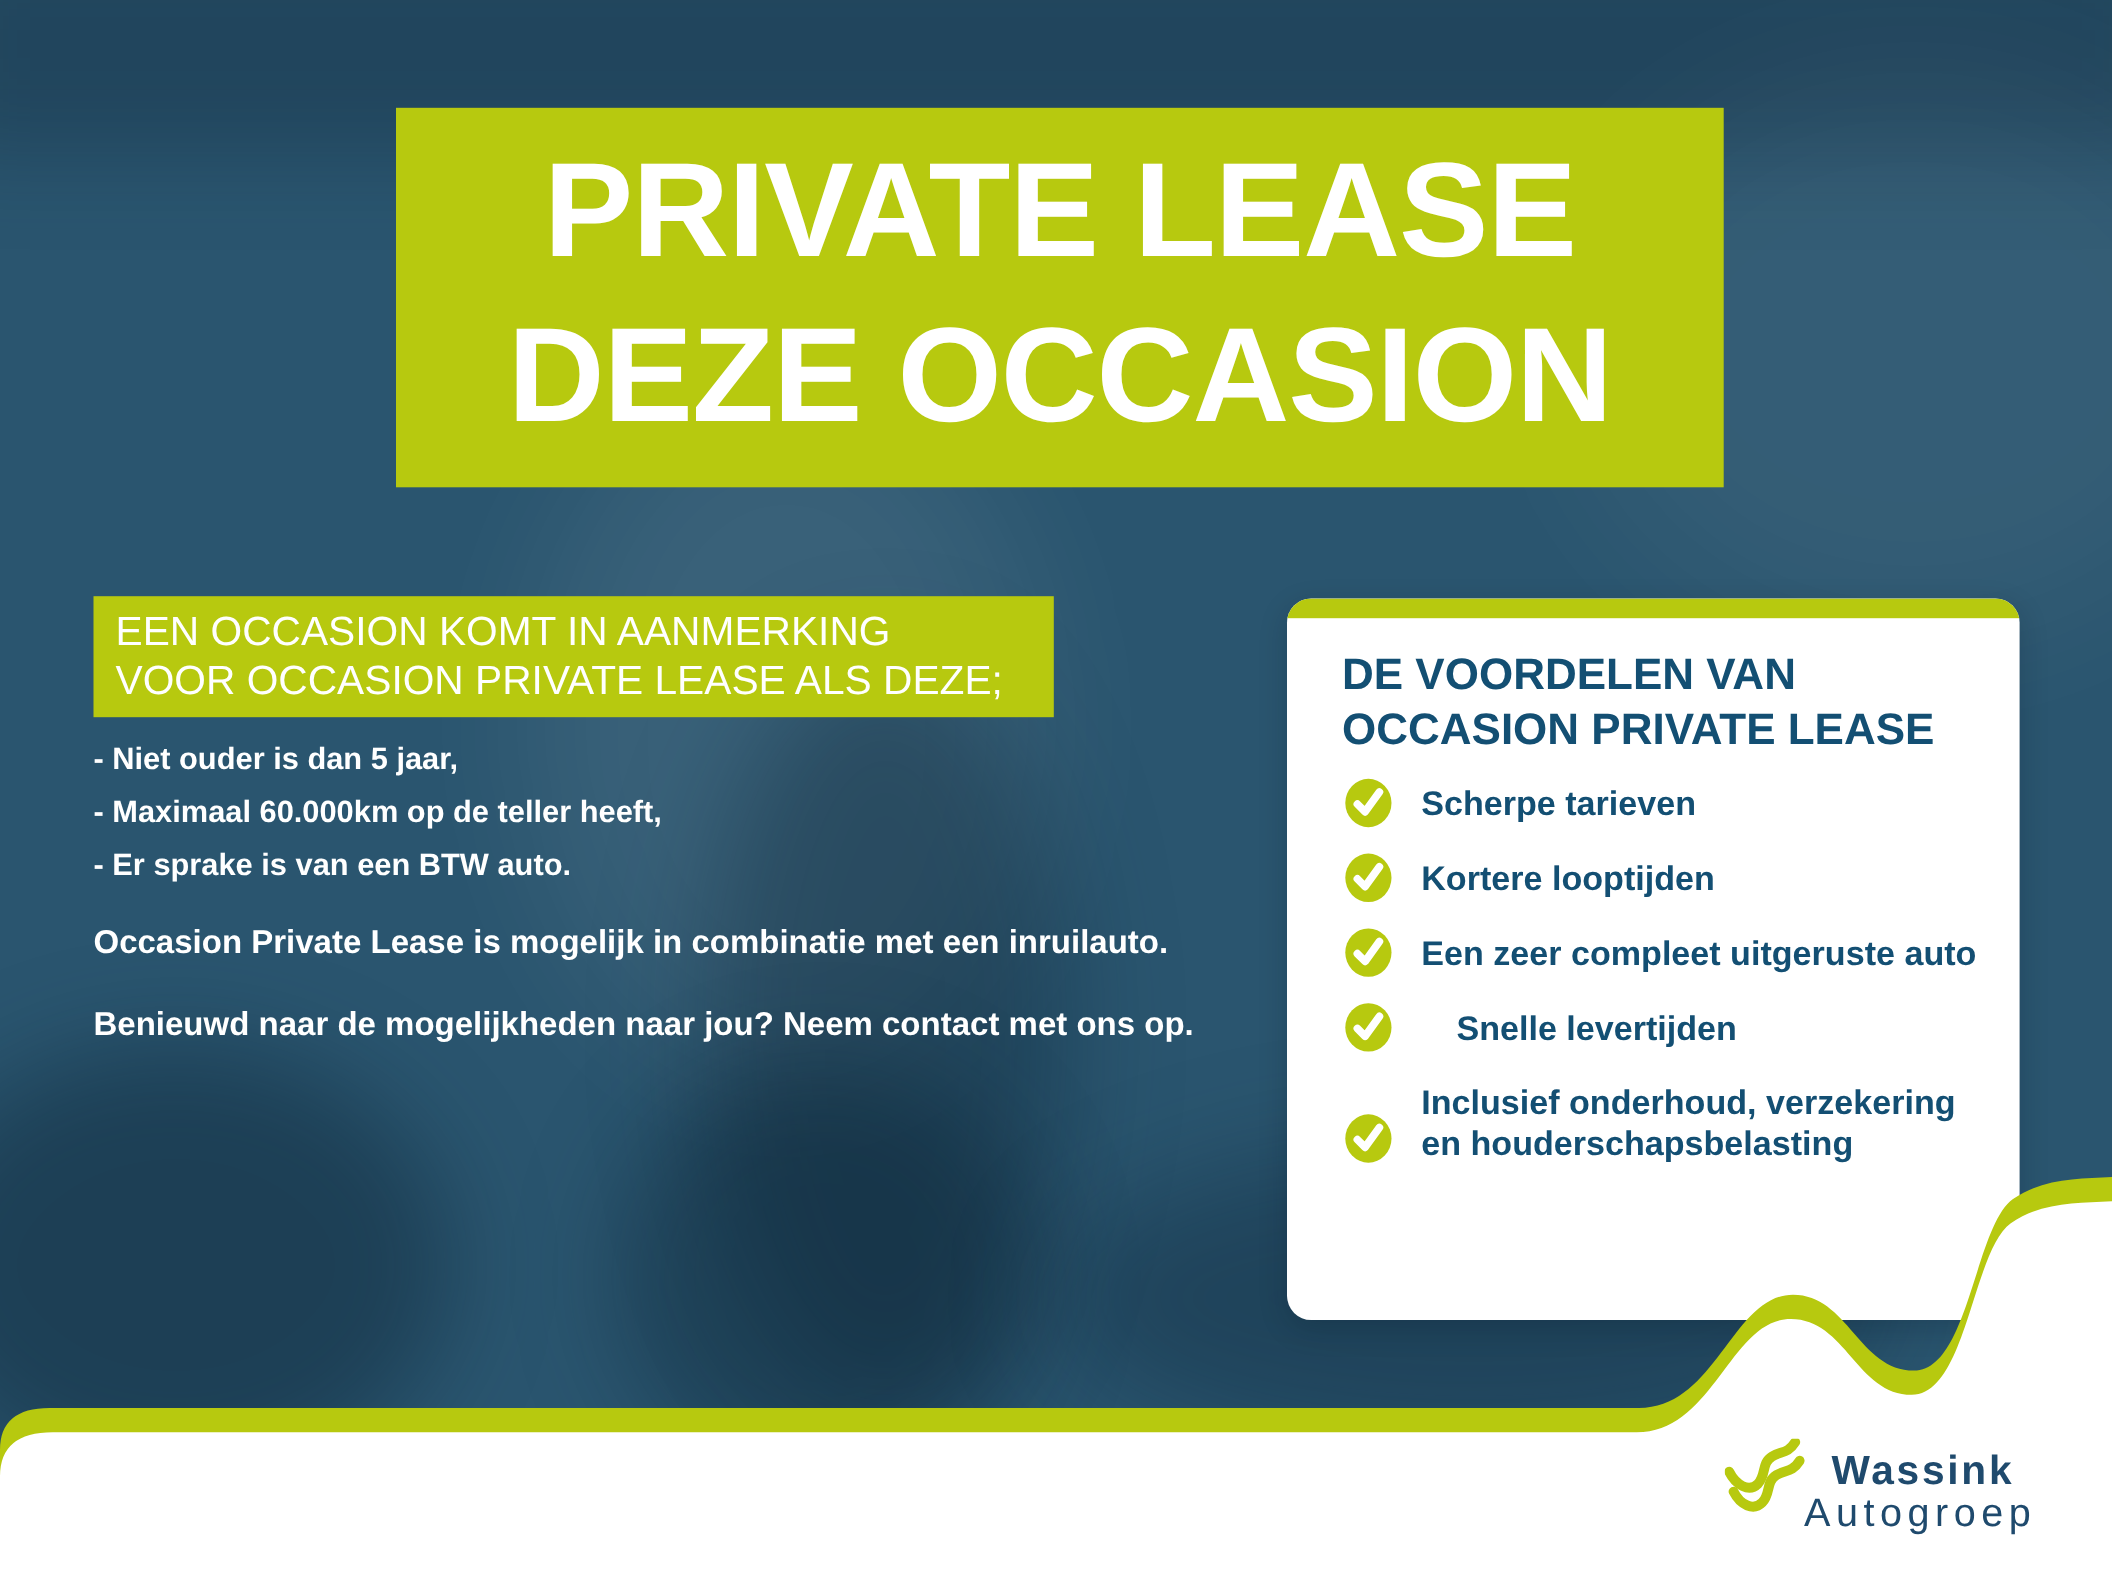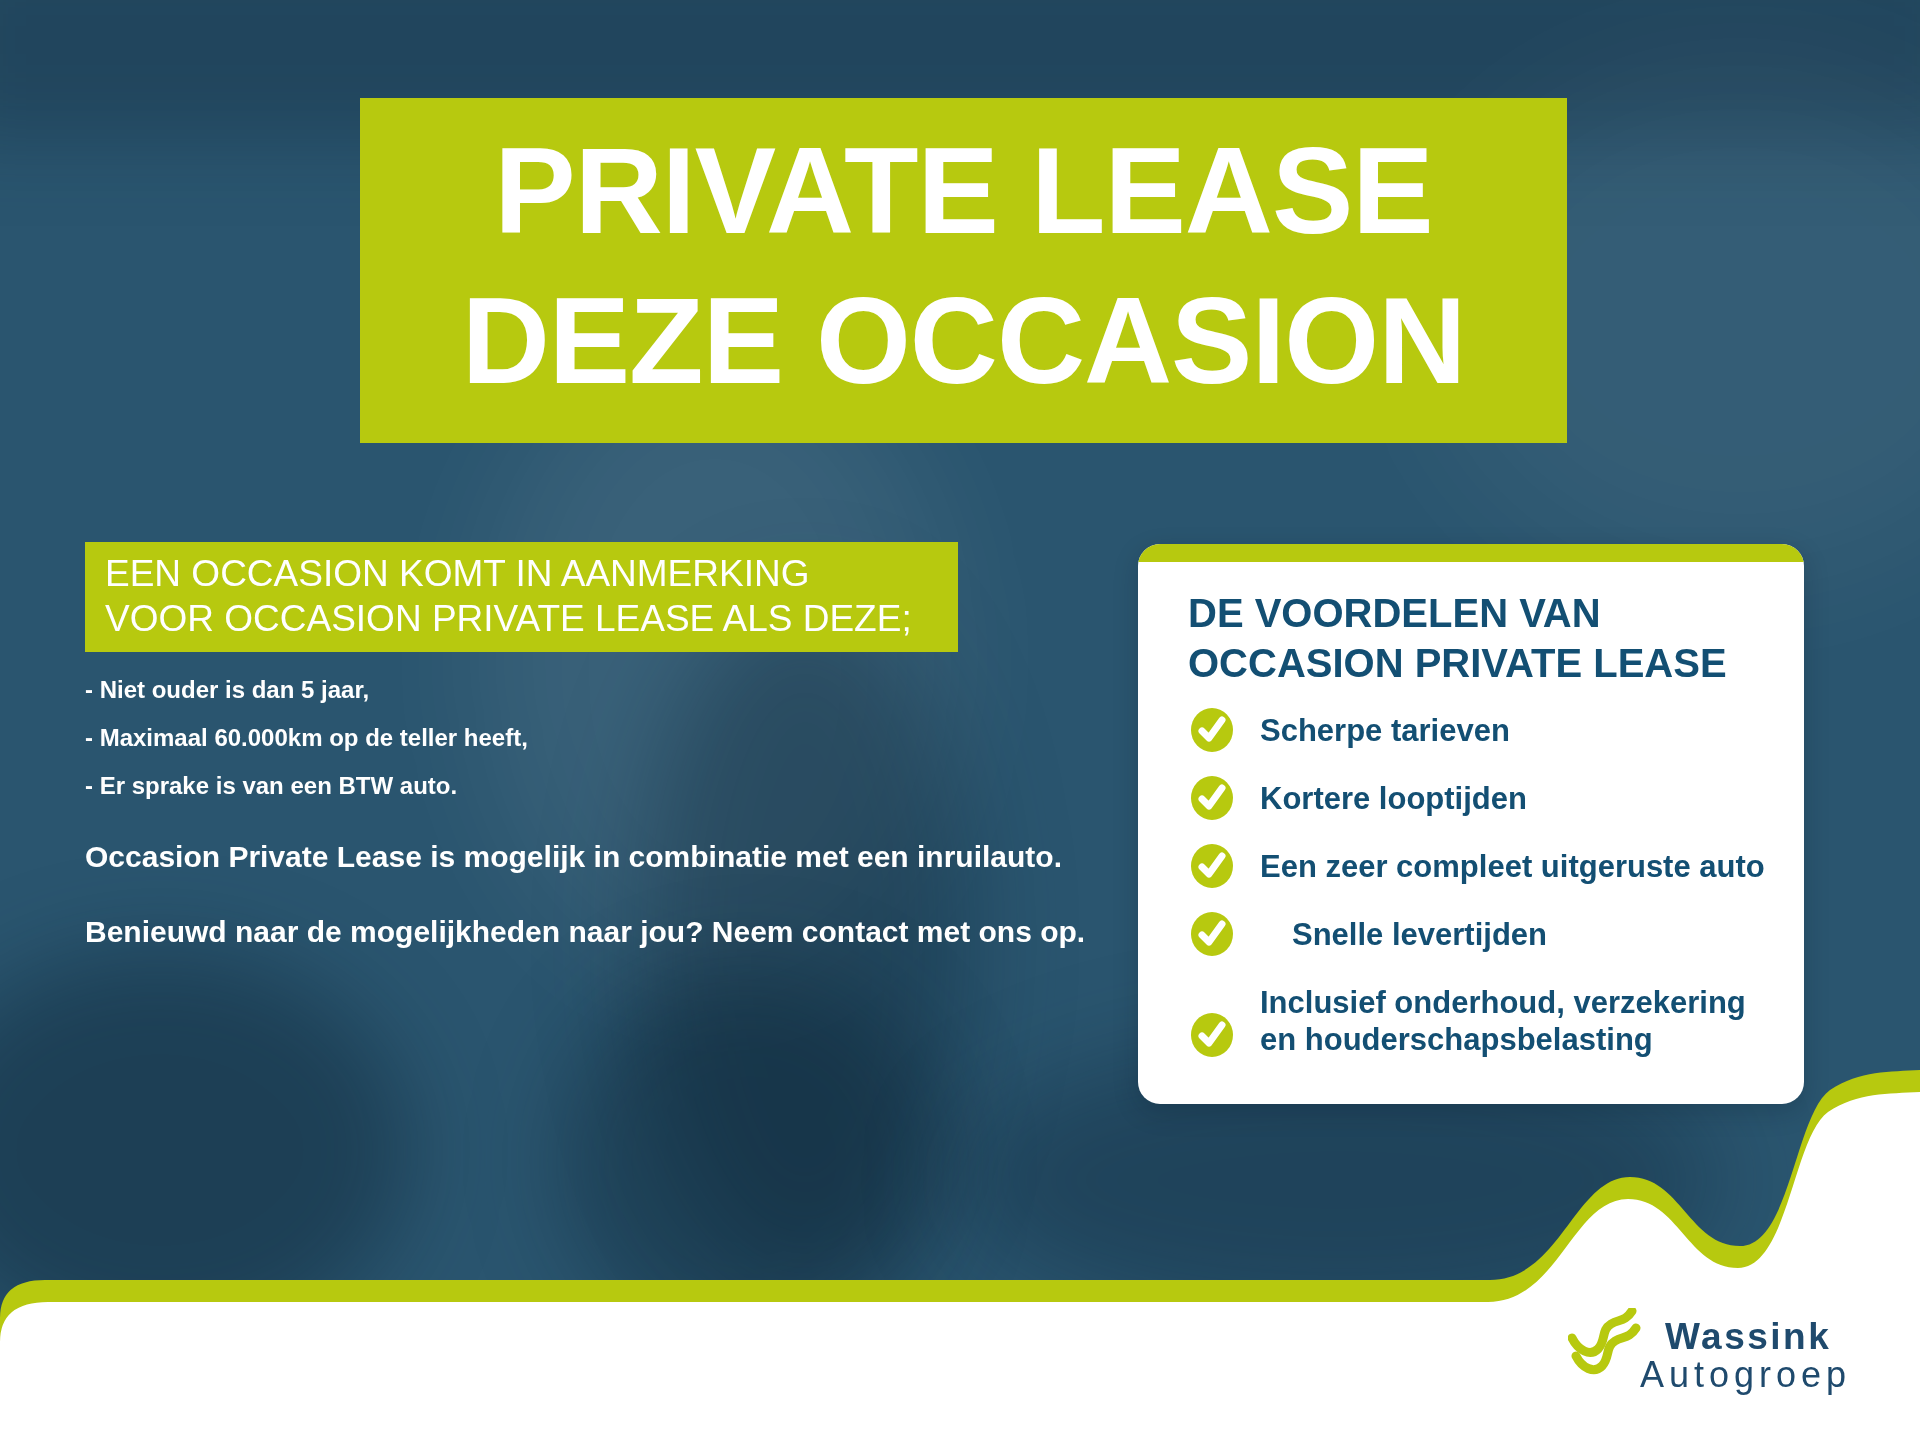--- a/index.html
+++ b/index.html
@@ -26,27 +26,27 @@
   .ph-windshield-light{left:1430px;top:60px;width:620px;height:520px;background:rgba(255,255,255,.05);filter:blur(70px);}
 
   
   .banner{position:absolute;left:360px;top:98px;width:1207px;height:345px;background:var(--lime);
           color:var(--white);text-align:center;padding-top:18px;}
   .banner-line{font-weight:bold;font-size:122px;line-height:150px;letter-spacing:-1px;}
 
   
   .elig-heading{position:absolute;left:85px;top:542px;width:873px;height:110px;background:var(--lime);
                 color:var(--white);font-weight:normal;font-size:37px;line-height:45px;padding:9px 0 0 20px;}
-  .bullets{position:absolute;left:85px;top:666px;color:var(--white);font-weight:bold;font-size:24px;line-height:48px;}
+  .bullets{position:absolute;left:85px;top:666px;color:var(--white);font-weight:bold;font-size:28px;line-height:48px;}
   .para{position:absolute;left:85px;color:var(--white);font-weight:bold;font-size:30px;line-height:38px;white-space:nowrap;}
   .para-1{top:838px;}
   .para-2{top:913px;}
 
   
-  .card{position:absolute;left:1138px;top:544px;width:666px;height:560px;background:var(--white);
+  .card{position:absolute;left:1170px;top:544px;width:666px;height:656px;background:var(--white);
         border-radius:22px;overflow:hidden;box-shadow:0 8px 26px rgba(0,20,35,.20);}
   .card-accent{height:18px;background:var(--lime);}
   .card-title{margin:26px 0 0 50px;color:var(--petrol);font-weight:bold;font-size:40px;line-height:50px;}
   .benefit{position:absolute;left:52px;display:flex;align-items:flex-start;}
   .benefit-1{top:163px;} .benefit-2{top:231px;} .benefit-3{top:299px;} .benefit-4{top:367px;gap:32px;} .benefit-5{top:435px;align-items:flex-end;}
   .benefit-icon{width:44px;height:46px;flex:0 0 44px;}
   .benefit-label{margin-left:26px;padding-top:5px;color:var(--petrol);font-weight:bold;font-size:31px;line-height:37px;max-width:512px;}
 
   
   .wave{position:absolute;left:0;top:1040px;width:1920px;height:400px;display:block;}

